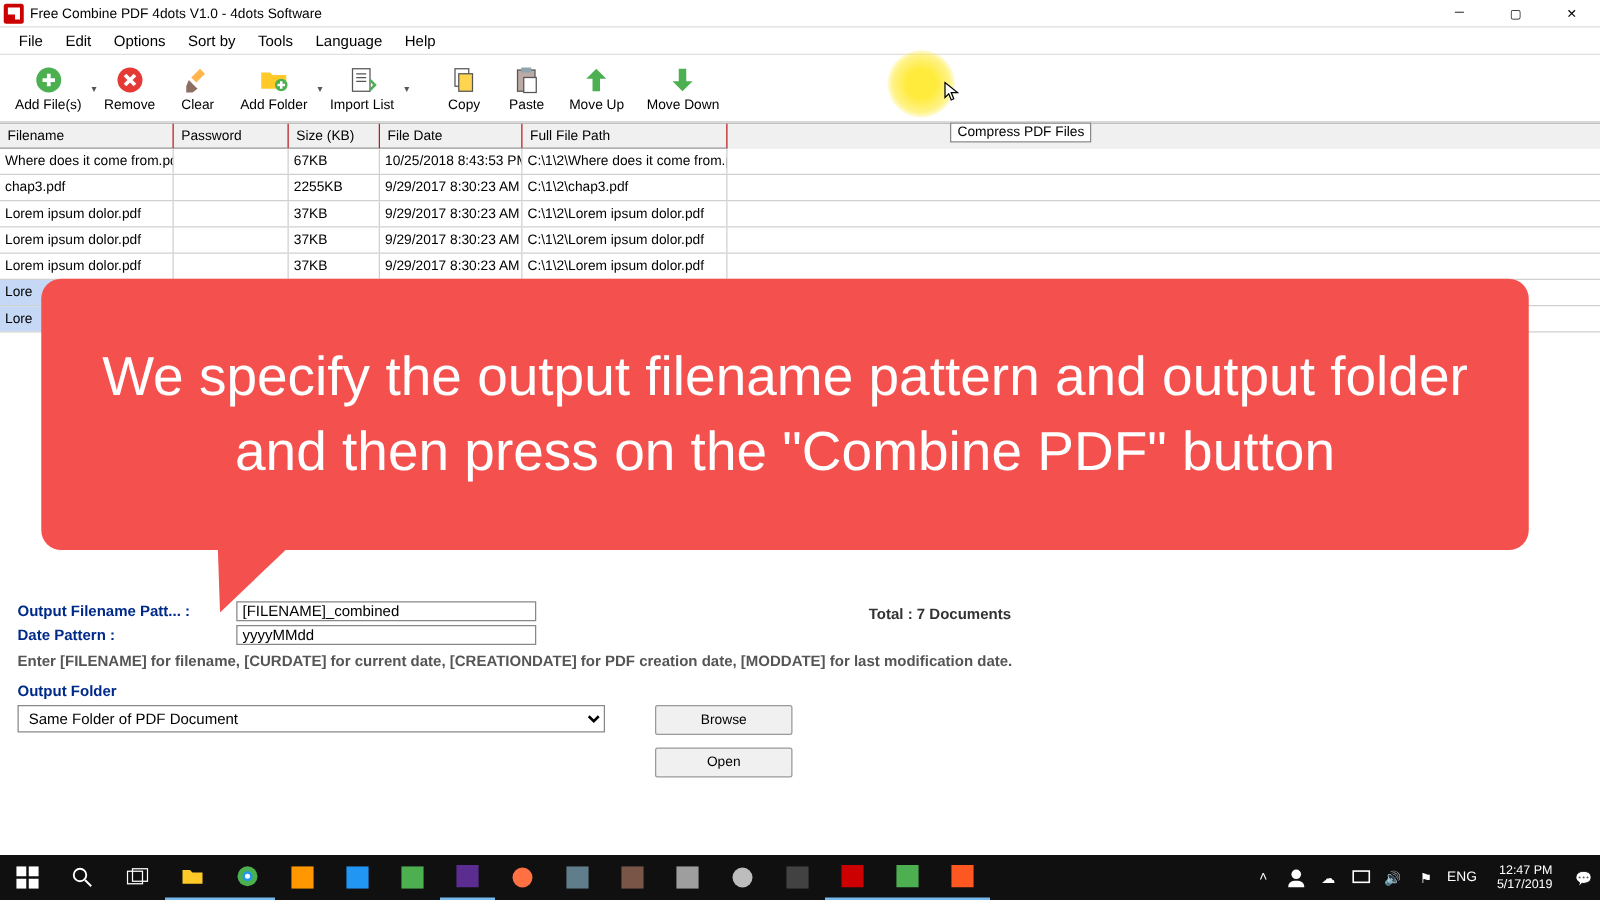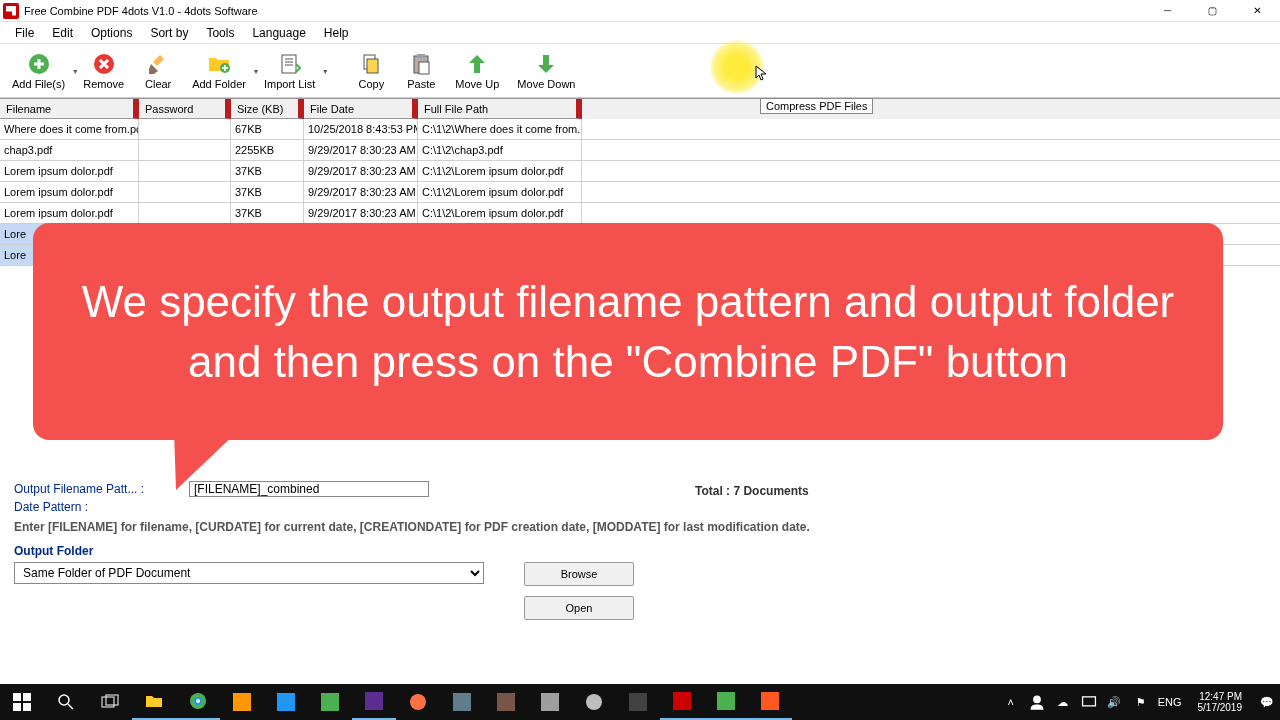--- a/index.html
+++ b/index.html
@@ -17,29 +17,29 @@
 .tbtn.highlighted { border:2px solid #3399ff; background:#ffe9b8; width:112px; }
 .ticon { width:24px; height:24px; display:flex; align-items:center; justify-content:center; position:relative; margin-bottom:2px; }
 .ticon svg { width:24px; height:24px; }
 .dd-arrow { position:absolute; right:-4px; top:50%; transform:translateY(-50%); font-size:8px; color:#555; }
 .yellow-spot { position:absolute; left:710px; top:40px; width:54px; height:54px; border-radius:50%; background:radial-gradient(circle,#ffeb3b 30%,rgba(255,235,59,.6) 60%,transparent 75%); z-index:50; pointer-events:none; }
 .cursor { position:absolute; left:755px; top:65px; z-index:60; pointer-events:none; }
 .cursor svg { width:16px; height:16px; }
 .tooltip { position:absolute; left:760px; top:98px; background:#fff; border:1px solid #888; padding:1px 5px; font-size:11px; z-index:55; }
 .grid { border-top:1px solid #999; }
 .ghead { display:flex; background:#f0f0f0; height:20px; font-size:11px; }
-.gh { border-right:6px solid #b91c1c; border-bottom:1px solid #999; padding:2px 6px; display:flex; align-items:center; }
+.gh { border-right:1px solid #b91c1c; border-bottom:1px solid #999; padding:2px 6px; display:flex; align-items:center; }
 .c-fn { width:139px; } .c-pw { width:92px; } .c-sz { width:73px;text-align:center; } .c-fd { width:114px; } .c-fp { width:164px; flex:0 0 164px; }
 .grow { display:flex; height:21px; font-size:11px; border-bottom:1px solid #d0d0d0; align-items:center; }
 .grow .gc { border-right:1px solid #d0d0d0; padding:2px 4px; white-space:nowrap; overflow:hidden; height:100%; display:flex; align-items:center; }
 .grow.sel .c-fn { background:#c5d8f5; }
 .midgap { height:208px; }
 .bottom { padding:4px 14px; font-size:12px; }
 .formrow { display:flex; align-items:center; margin:3px 0; }
-.formrow .lbl { width:175px; color:#002a8a; font-weight:normal; font-size:12px; }
+.formrow .lbl { width:175px; color:#002a8a; font-weight:bold; font-size:12px; }
 .formrow input { width:240px; height:16px; border:1px solid #888; padding:0 4px; font-size:12px; }
 .total { position:absolute; left:695px; top:484px; font-size:12px; font-weight:bold; color:#333; }
 .hint { color:#555; font-size:12px; margin:6px 0 10px; font-weight:bold; max-width:800px; }
 .of-label { color:#002a8a; font-weight:bold; font-size:12px; margin-bottom:4px; }
 .of-row { display:flex; gap:40px; align-items:flex-start; }
 .of-row select { width:470px; height:22px; border:1px solid #888; font-size:12px; padding:0 4px; background:#fff; }
 .btncol { display:flex; flex-direction:column; gap:10px; }
 .btncol button { width:110px; height:24px; border:1px solid #999; background:#f0f0f0; font-size:11px; border-radius:2px; }
 .callout { position:absolute; left:33px; top:223px; width:1190px; height:217px; background:#f4514e; color:#fff; border-radius:16px; display:flex; align-items:center; justify-content:center; text-align:center; padding:10px 40px; font-size:44px; line-height:1.35; z-index:40; font-weight:500; }
 .callout-tail { position:absolute; left:160px; top:430px; width:0; height:0; border-left:30px solid transparent; border-right:35px solid transparent; border-top:60px solid #f4514e; transform:skewX(-25deg); z-index:39; }
@@ -234,20 +234,21 @@
 
 <div class="midgap"></div>
 
 <div class="bottom">
   <div class="formrow">
     <div class="lbl">Output Filename Patt...  :</div>
     <input value="[FILENAME]_combined" style="">
   </div>
   <div class="formrow">
     <div class="lbl">Date Pattern :</div>
+    <input value="yyyyMMdd" style="">
   </div>
   <div class="hint">Enter [FILENAME] for filename, [CURDATE] for current date, [CREATIONDATE] for PDF creation date, [MODDATE] for last modification date.</div>
   <div class="of-label">Output Folder</div>
   <div class="of-row">
     <select><option>Same Folder of PDF Document</option></select>
     <div class="btncol">
       <button>Browse</button>
       <button>Open</button>
     </div>
   </div>

